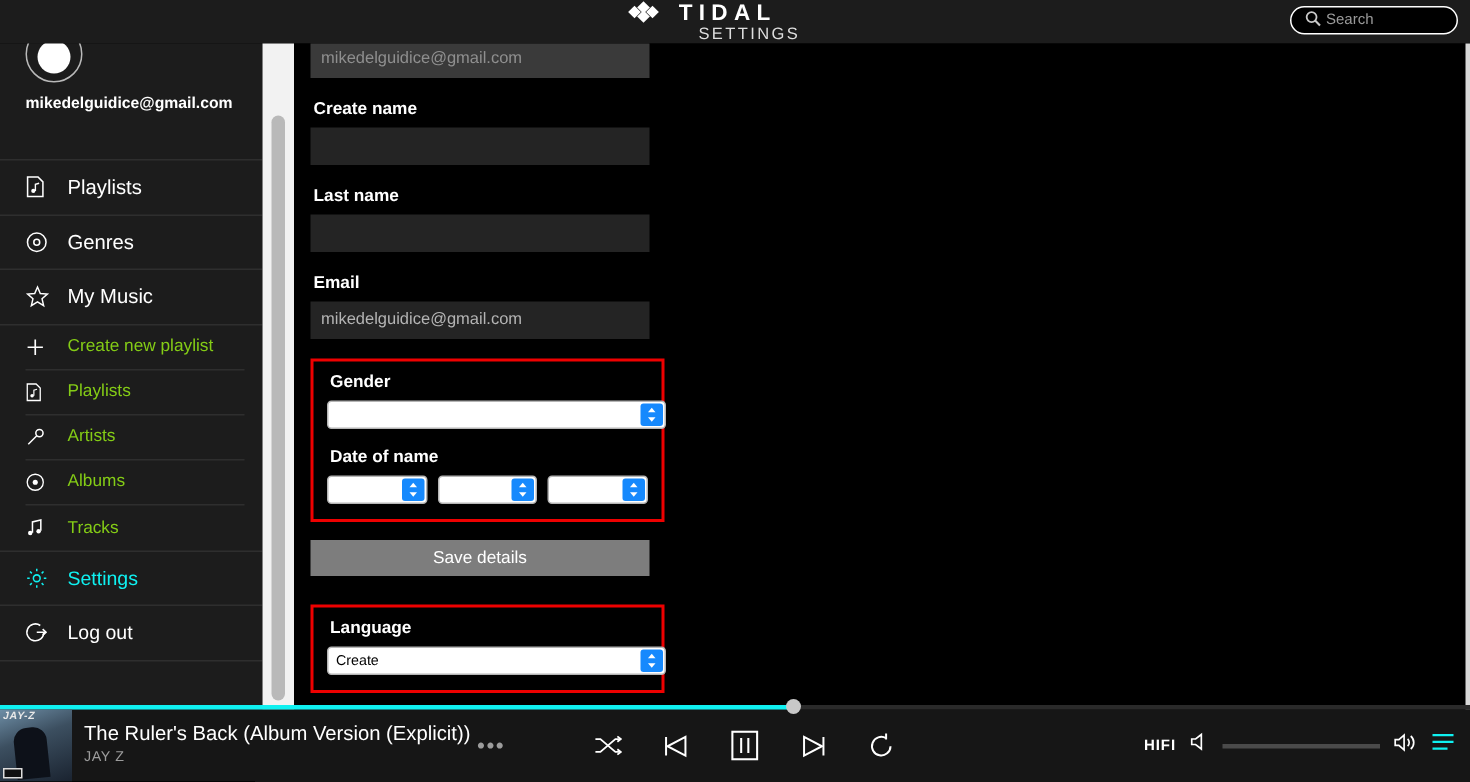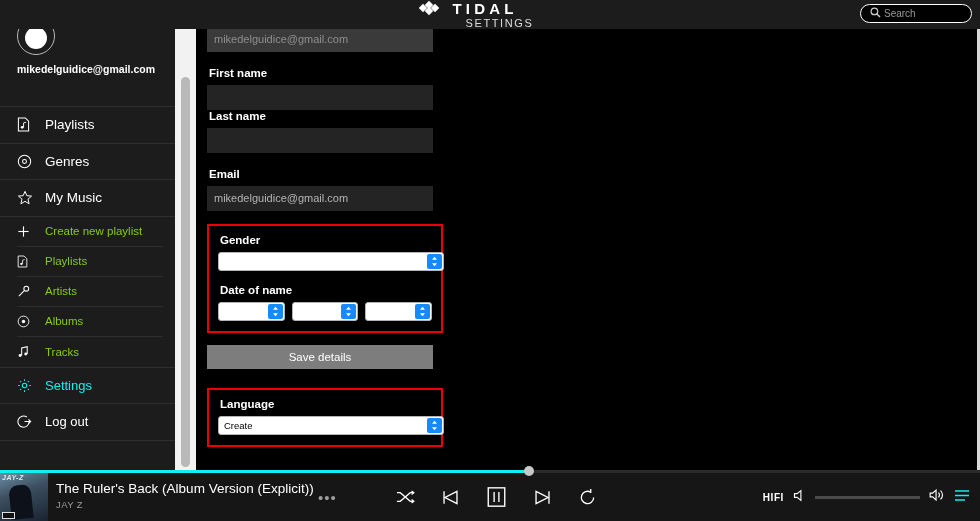--- a/index.html
+++ b/index.html
@@ -348,24 +348,24 @@
   <div class="scroll-col">
     <div class="scroll-thumb"></div>
   </div>
 
   <div class="main">
     <div class="form">
 
       <div style="height:0px"></div>
       <input class="txt-input disabled" style="margin-top: -3px;" readonly="" value="mikedelguidice@gmail.com">
 
-      <div class="fld-label" style="margin-top:15px">First name</div>
+      <div class="fld-label" style="margin-top:15px">Create name</div>
       <input class="txt-input" value="" style="">
 
-      <div class="fld-label" style="">Last name</div>
+      <div class="fld-label" style="margin-top:15px">Last name</div>
       <input class="txt-input" value="" style="">
 
       <div class="fld-label" style="margin-top:15px">Email</div>
       <input class="txt-input filled" value="mikedelguidice@gmail.com" style="">
 
       <div class="hl-box" style="margin-top:13px">
         <div class="fld-label">Gender</div>
         <div class="sel" style="width:226px">
           <span class="sel-val"></span>
           <span class="arrow">

